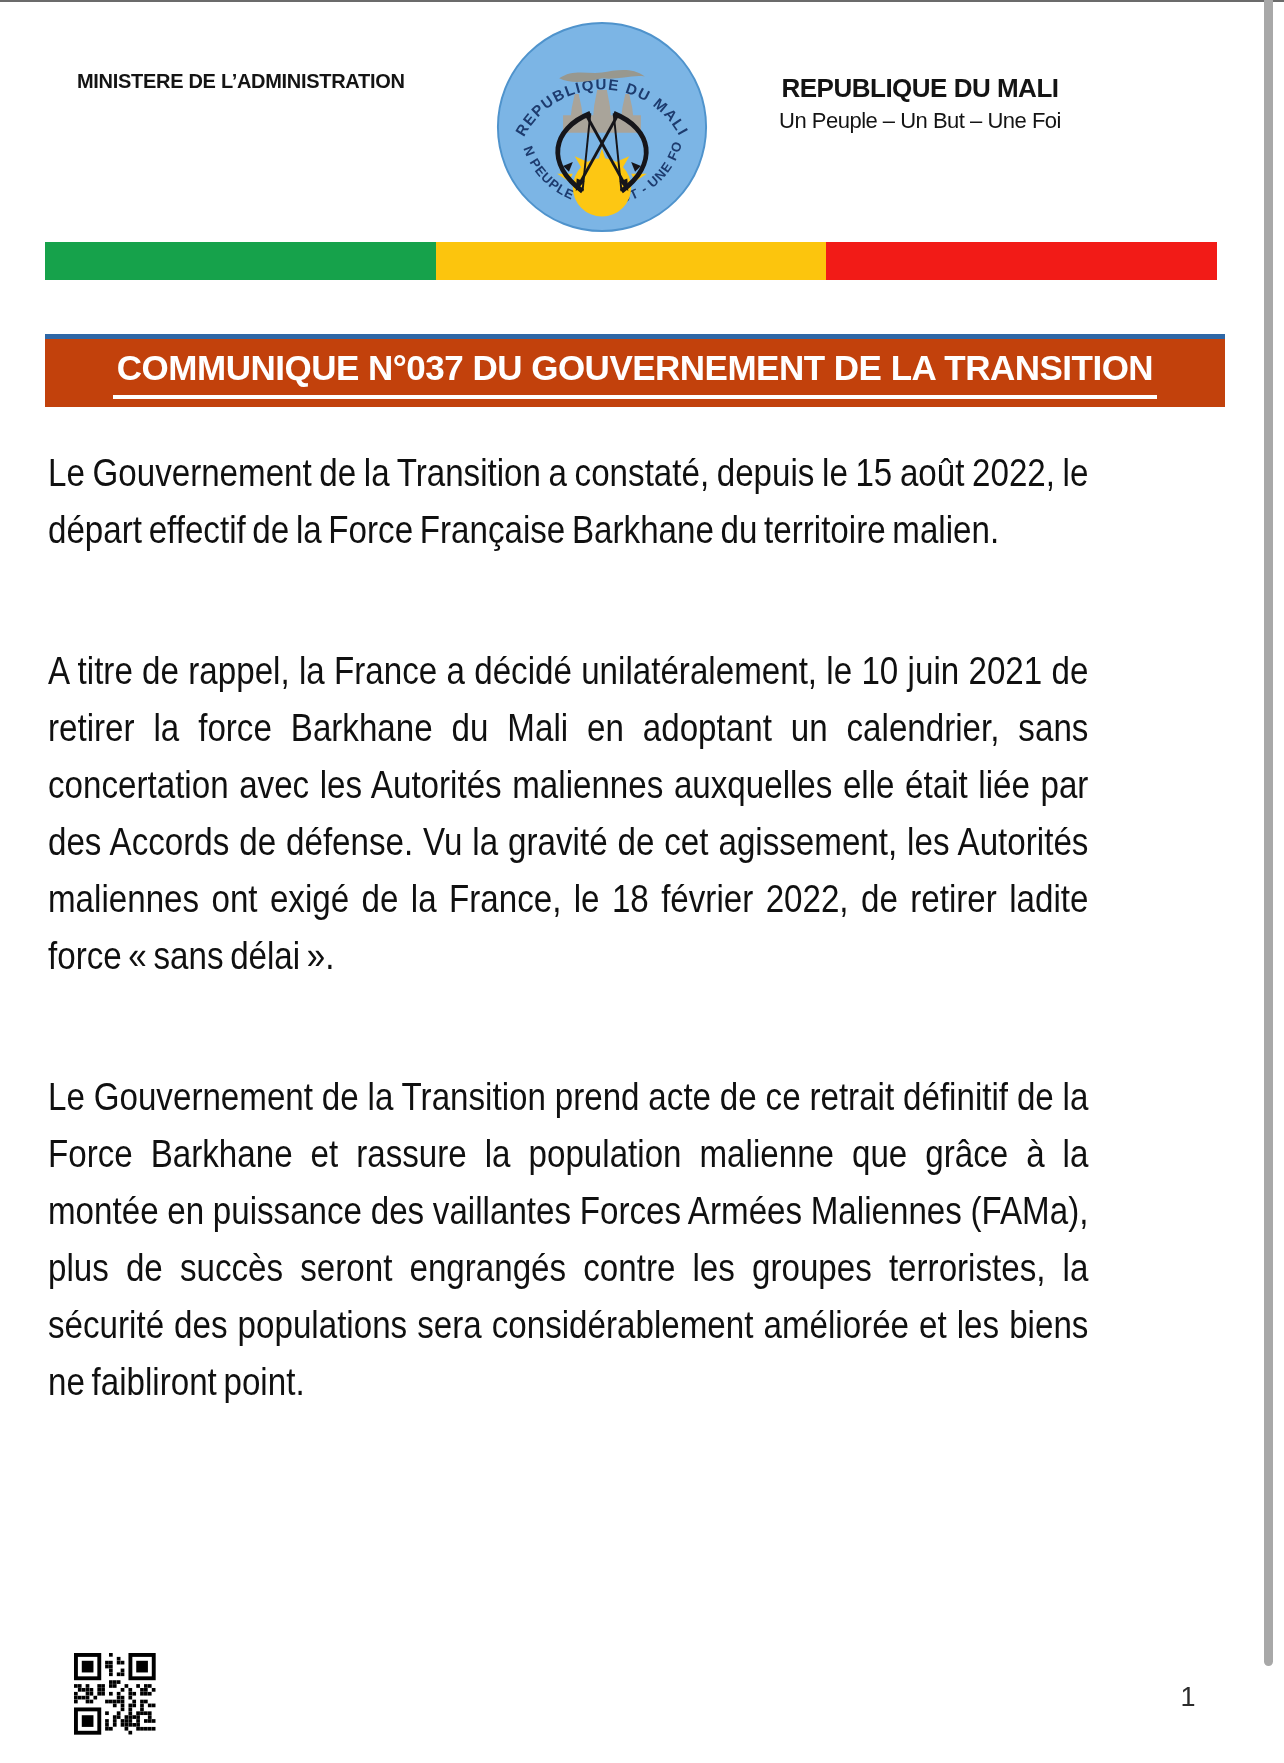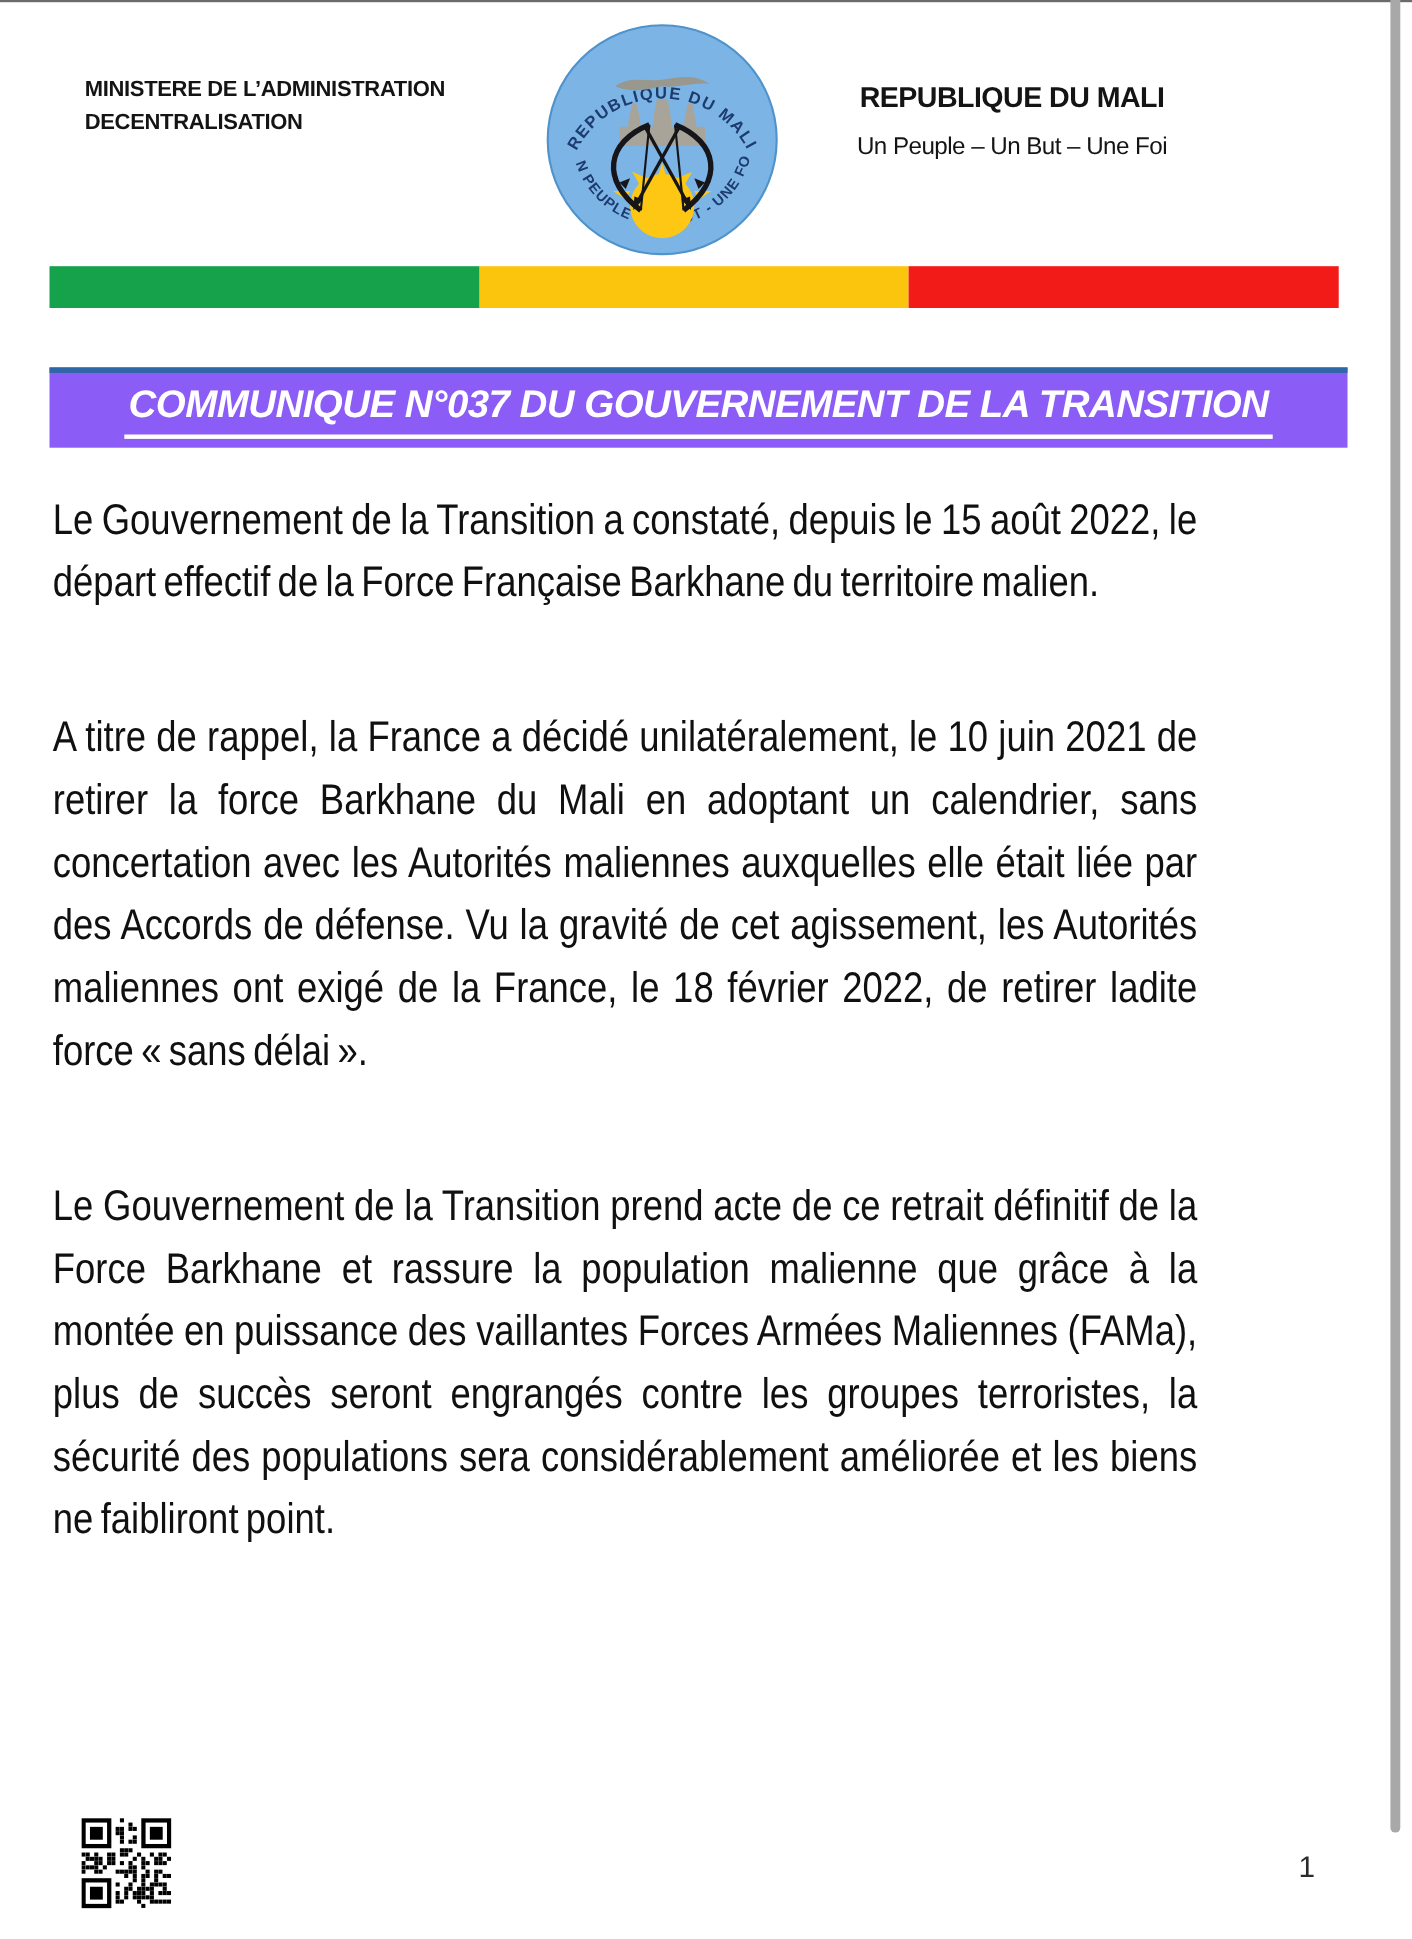--- a/index.html
+++ b/index.html
@@ -17,21 +17,21 @@
   .ministry{
     position:absolute;left:77px;top:66px;width:330px;
     font-weight:bold;font-size:20px;line-height:30px;
     letter-spacing:-0.3px;color:#141414;
   }
   .emblem{position:absolute;left:494px;top:20px;width:216px;height:214px;}
   .republic{
     position:absolute;left:770px;top:72px;width:300px;text-align:center;color:#141414;
   }
   .republic .title{font-weight:bold;font-size:26px;letter-spacing:-0.5px;line-height:32px;}
-  .republic .motto{font-size:22px;letter-spacing:-0.5px;line-height:30px;margin-top:14px;}
+  .republic .motto{font-size:22px;letter-spacing:-0.5px;line-height:30px;margin-top:2px;}
 
   
   .flag-bar{
     position:absolute;left:45px;top:242px;width:1172px;height:38px;
     display:flex;
   }
   .flag-seg{flex:1 1 0;}
 
   
   .banner{
@@ -74,21 +74,20 @@
 </style>
 </head>
 <body>
 
 <div class="page">
 
   <div class="top-hairline"></div>
 
   <div class="ministry">
     <div>MINISTERE DE L’ADMINISTRATION</div>
-    <div>DECENTRALISATION</div>
   </div>
 
   <div class="emblem">
     <svg viewBox="0 0 220 220" width="216" height="214">
       <circle cx="110" cy="110" r="107" fill="#7cb5e5" stroke="#4f93cc" stroke-width="2"></circle>
       <defs>
         <path id="arcTop" d="M 24,135 A 90,90 0 0 1 196,135" fill="none"></path>
         <path id="arcBottom" d="M 28,128 A 85,85 0 0 0 192,128" fill="none"></path>
       </defs>
       <text font-size="15.5" font-weight="bold" fill="#1d3b6e" letter-spacing="1.5" font-family="Liberation Sans, sans-serif">
@@ -132,21 +131,21 @@
     <div class="title">REPUBLIQUE DU MALI</div>
     <div class="motto">Un Peuple – Un But – Une Foi</div>
   </div>
 
   <div class="flag-bar">
     <div class="flag-seg" style="background-color: rgb(22, 162, 75);"></div>
     <div class="flag-seg" style="background-color: rgb(252, 197, 13);"></div>
     <div class="flag-seg" style="background-color: rgb(242, 27, 23);"></div>
   </div>
 
-  <div class="banner" style="background-color: #8b5cf6; font-style: italic;">
+  <div class="banner" style="background-color: #c2410c;">
     <span class="banner-text">COMMUNIQUE N°037 DU GOUVERNEMENT DE LA TRANSITION</span>
   </div>
 
   <div class="body-text">
     <p>Le Gouvernement de la Transition a constaté, depuis le 15 août 2022, le départ effectif de la Force Française Barkhane du territoire malien.</p>
     <p>A titre de rappel, la France a décidé unilatéralement, le 10 juin 2021 de retirer la force Barkhane du Mali en adoptant un calendrier, sans concertation avec les Autorités maliennes auxquelles elle était liée par des Accords de défense. Vu la gravité de cet agissement, les Autorités maliennes ont exigé de la France, le 18 février 2022, de retirer ladite force « sans délai ».</p>
     <p>Le Gouvernement de la Transition prend acte de ce retrait définitif de la Force Barkhane et rassure la population malienne que grâce à la montée en puissance des vaillantes Forces Armées Maliennes (FAMa), plus de succès seront engrangés contre les groupes terroristes, la sécurité des populations sera considérablement améliorée et les biens ne faibliront point.</p>
   </div>
 
   <svg class="qr" viewBox="0 0 78 78" id="qr-svg">

